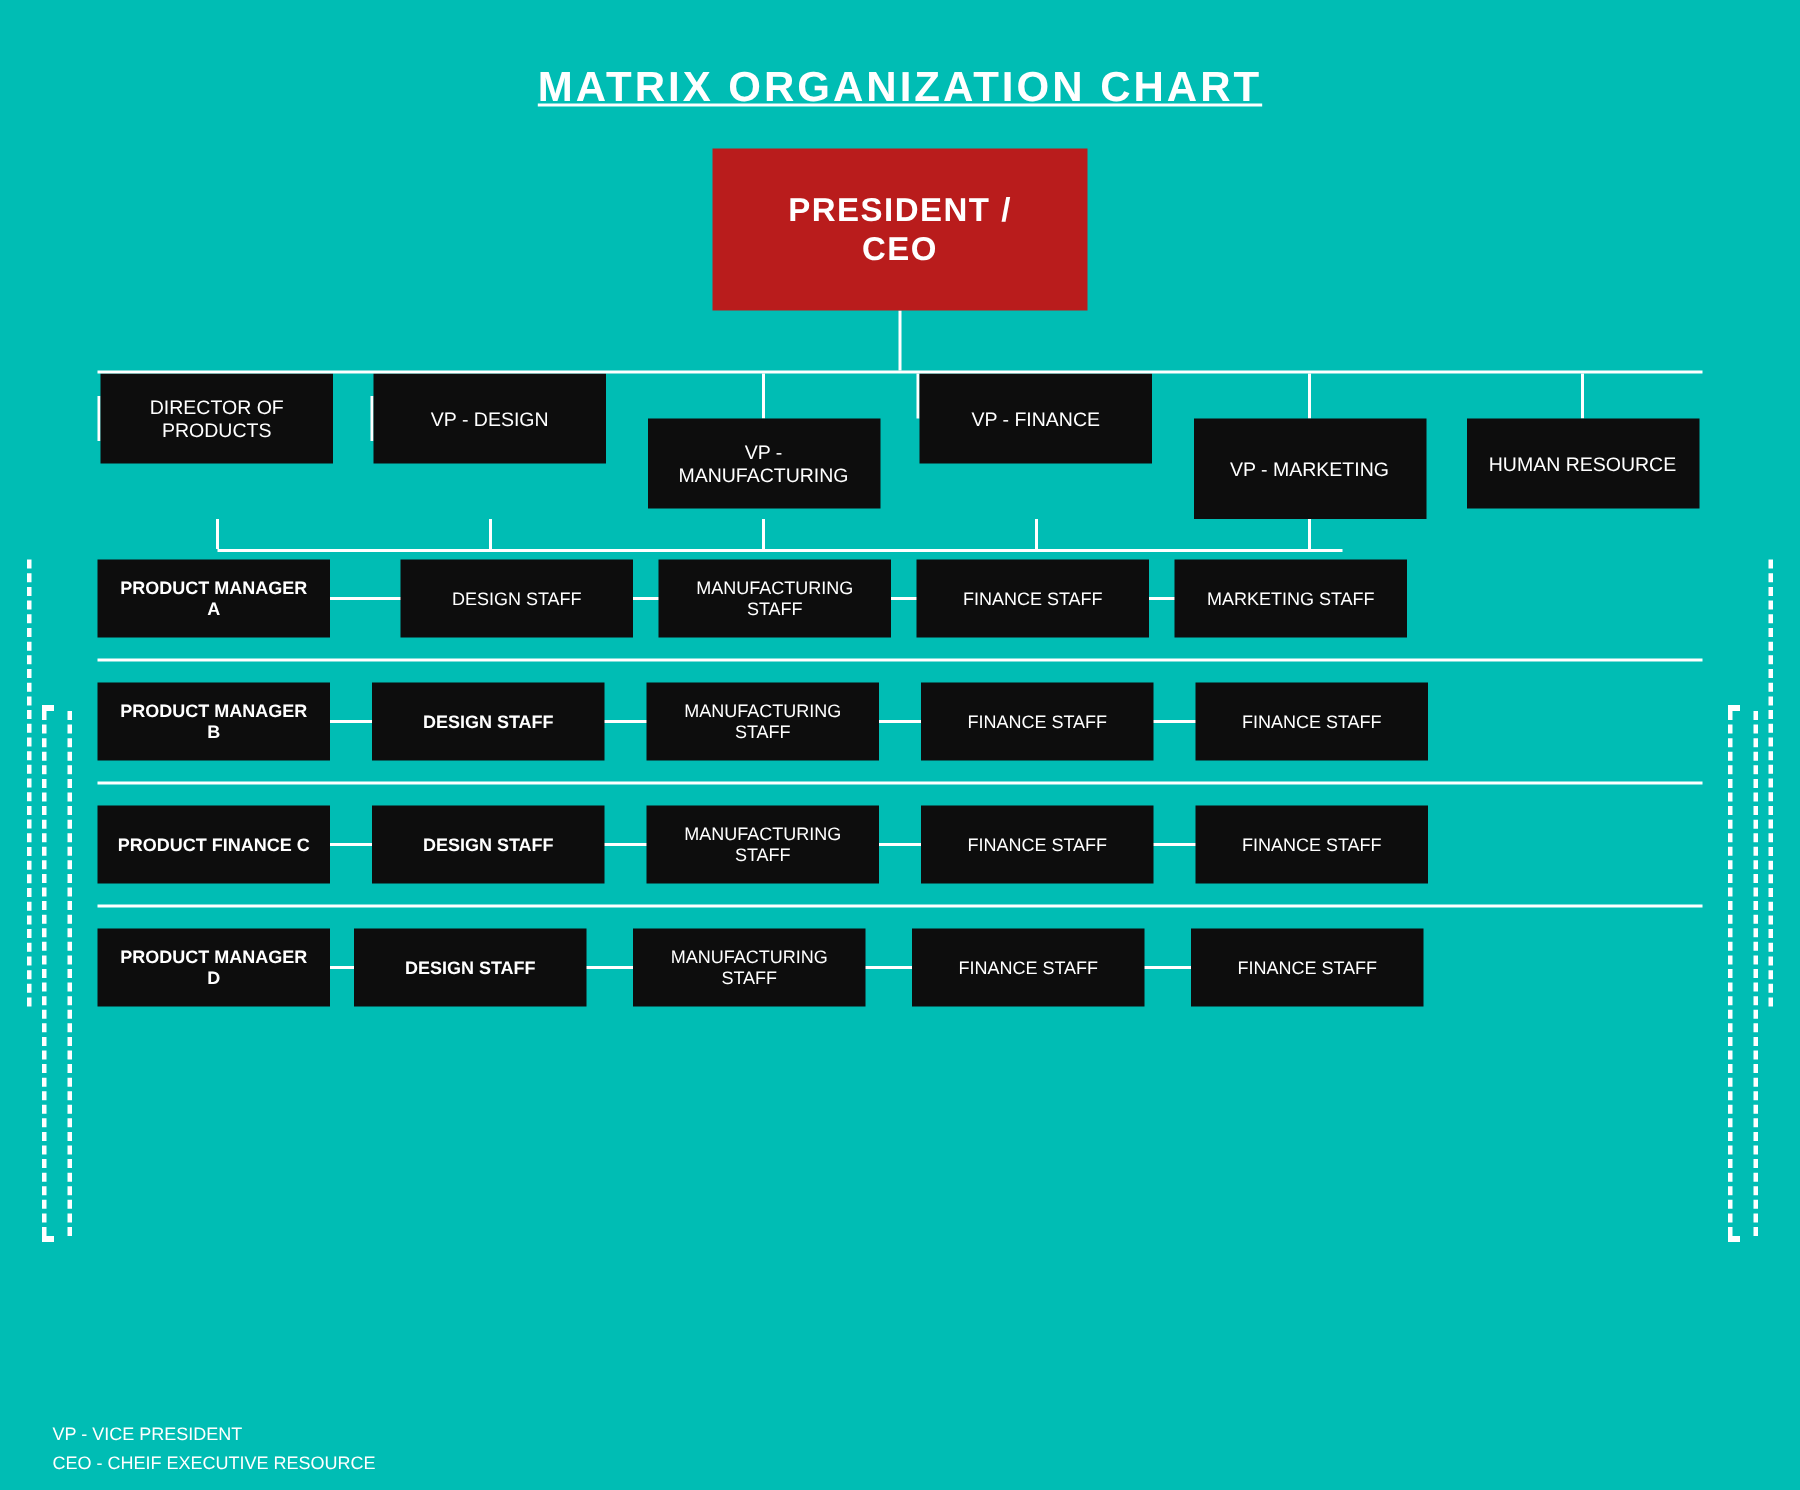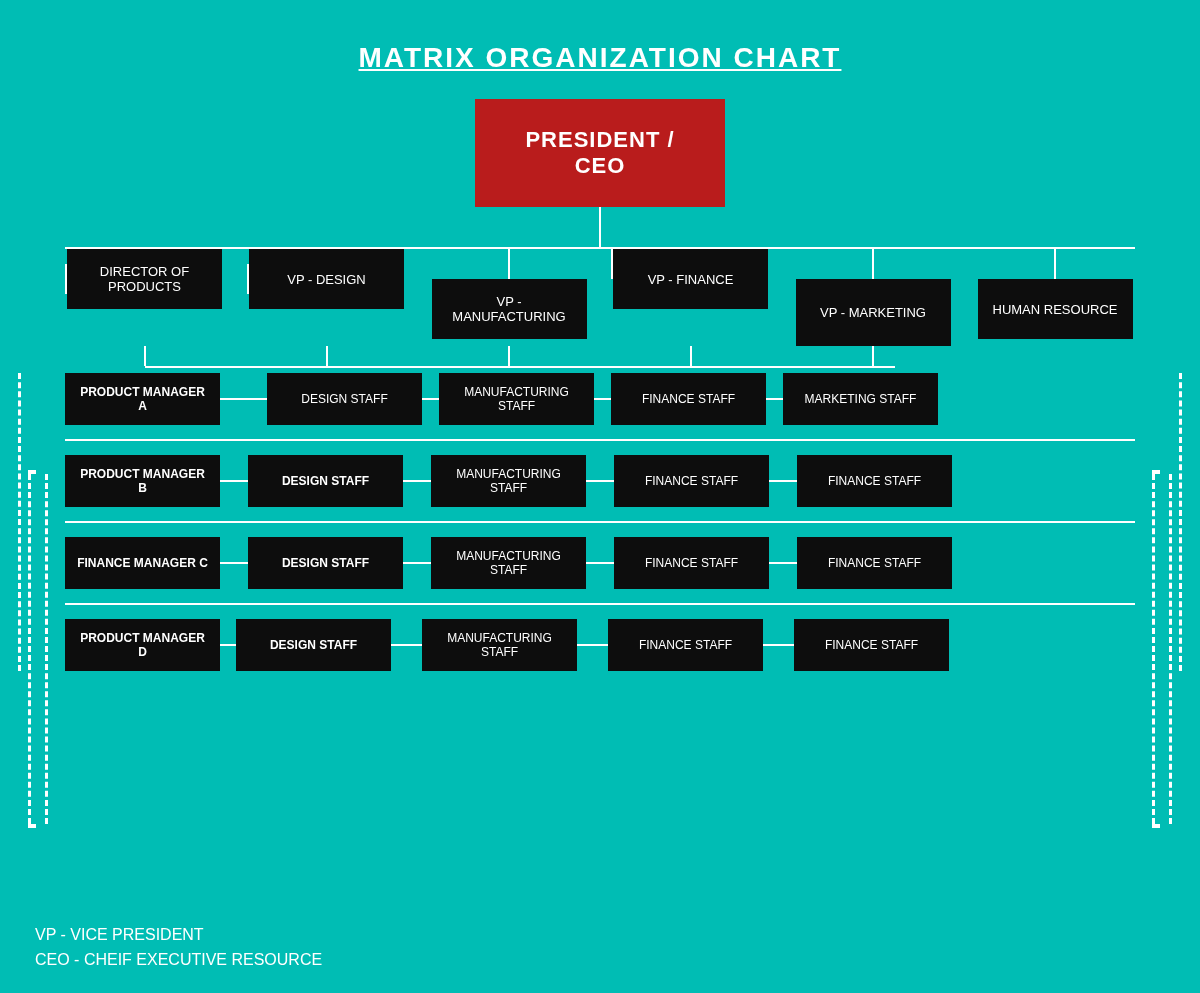--- a/index.html
+++ b/index.html
@@ -191,21 +191,21 @@
         <div style="width:155px; min-height:52px;"></div>
       </div>
     </div>
 
     <div style="margin:0 47px 0 47px; height:2px; background:white; margin-bottom:14px;"></div>
 
     <div style="display:flex; justify-content:space-between; align-items:center; padding:0 47px; margin-bottom:14px; position:relative;">
       <div style="position:absolute; top:50%; left:200px; right:250px; height:2px; background:white; transform:translateY(-50%);"></div>
       <div style="width:155px; z-index:1;">
         <div style="background:#0d0d0d; color:white; font-size:12px; font-weight:bold; padding:12px 10px; text-align:center; width:155px; min-height:52px; display:flex; align-items:center; justify-content:center;">
-          <span>FINANCE MANAGER C</span>
+          <span>PRODUCT FINANCE C</span>
         </div>
       </div>
       <div style="width:155px; z-index:1;">
         <div style="background:#0d0d0d; color:white; font-size:12px; padding:12px 10px; text-align:center; width:155px; min-height:52px; display:flex; align-items:center; justify-content:center; font-weight:bold;">
           <span>DESIGN STAFF</span>
         </div>
       </div>
       <div style="width:155px; z-index:1;">
         <div style="background:#0d0d0d; color:white; font-size:12px; padding:12px 10px; text-align:center; width:155px; min-height:52px; display:flex; align-items:center; justify-content:center;">
           <span>MANUFACTURING STAFF</span>
@@ -267,18 +267,18 @@
     <div style="border-left:3px dashed white; border-right:3px dashed white; height:350px; width:20px;"></div>
     <div style="width:8px; height:4px; background:white;"></div>
   </div>
 
   <div style="position:absolute; left:28px; top:470px; width:20px;">
     <div style="width:8px; height:4px; background:white;"></div>
     <div style="border-left:3px dashed white; border-right:3px dashed white; height:350px; width:20px;"></div>
     <div style="width:8px; height:4px; background:white;"></div>
   </div>
 
-  <div style="position:absolute; bottom:20px; left:35px; color:white; font-size:16px; line-height:1.6;">
+  <div style="position:absolute; bottom:8px; left:35px; color:white; font-size:12px; line-height:1.6;">
     <div>VP - VICE PRESIDENT</div>
     <div>CEO - CHEIF EXECUTIVE RESOURCE</div>
   </div>
 
 </div>
 
 </body></html>

